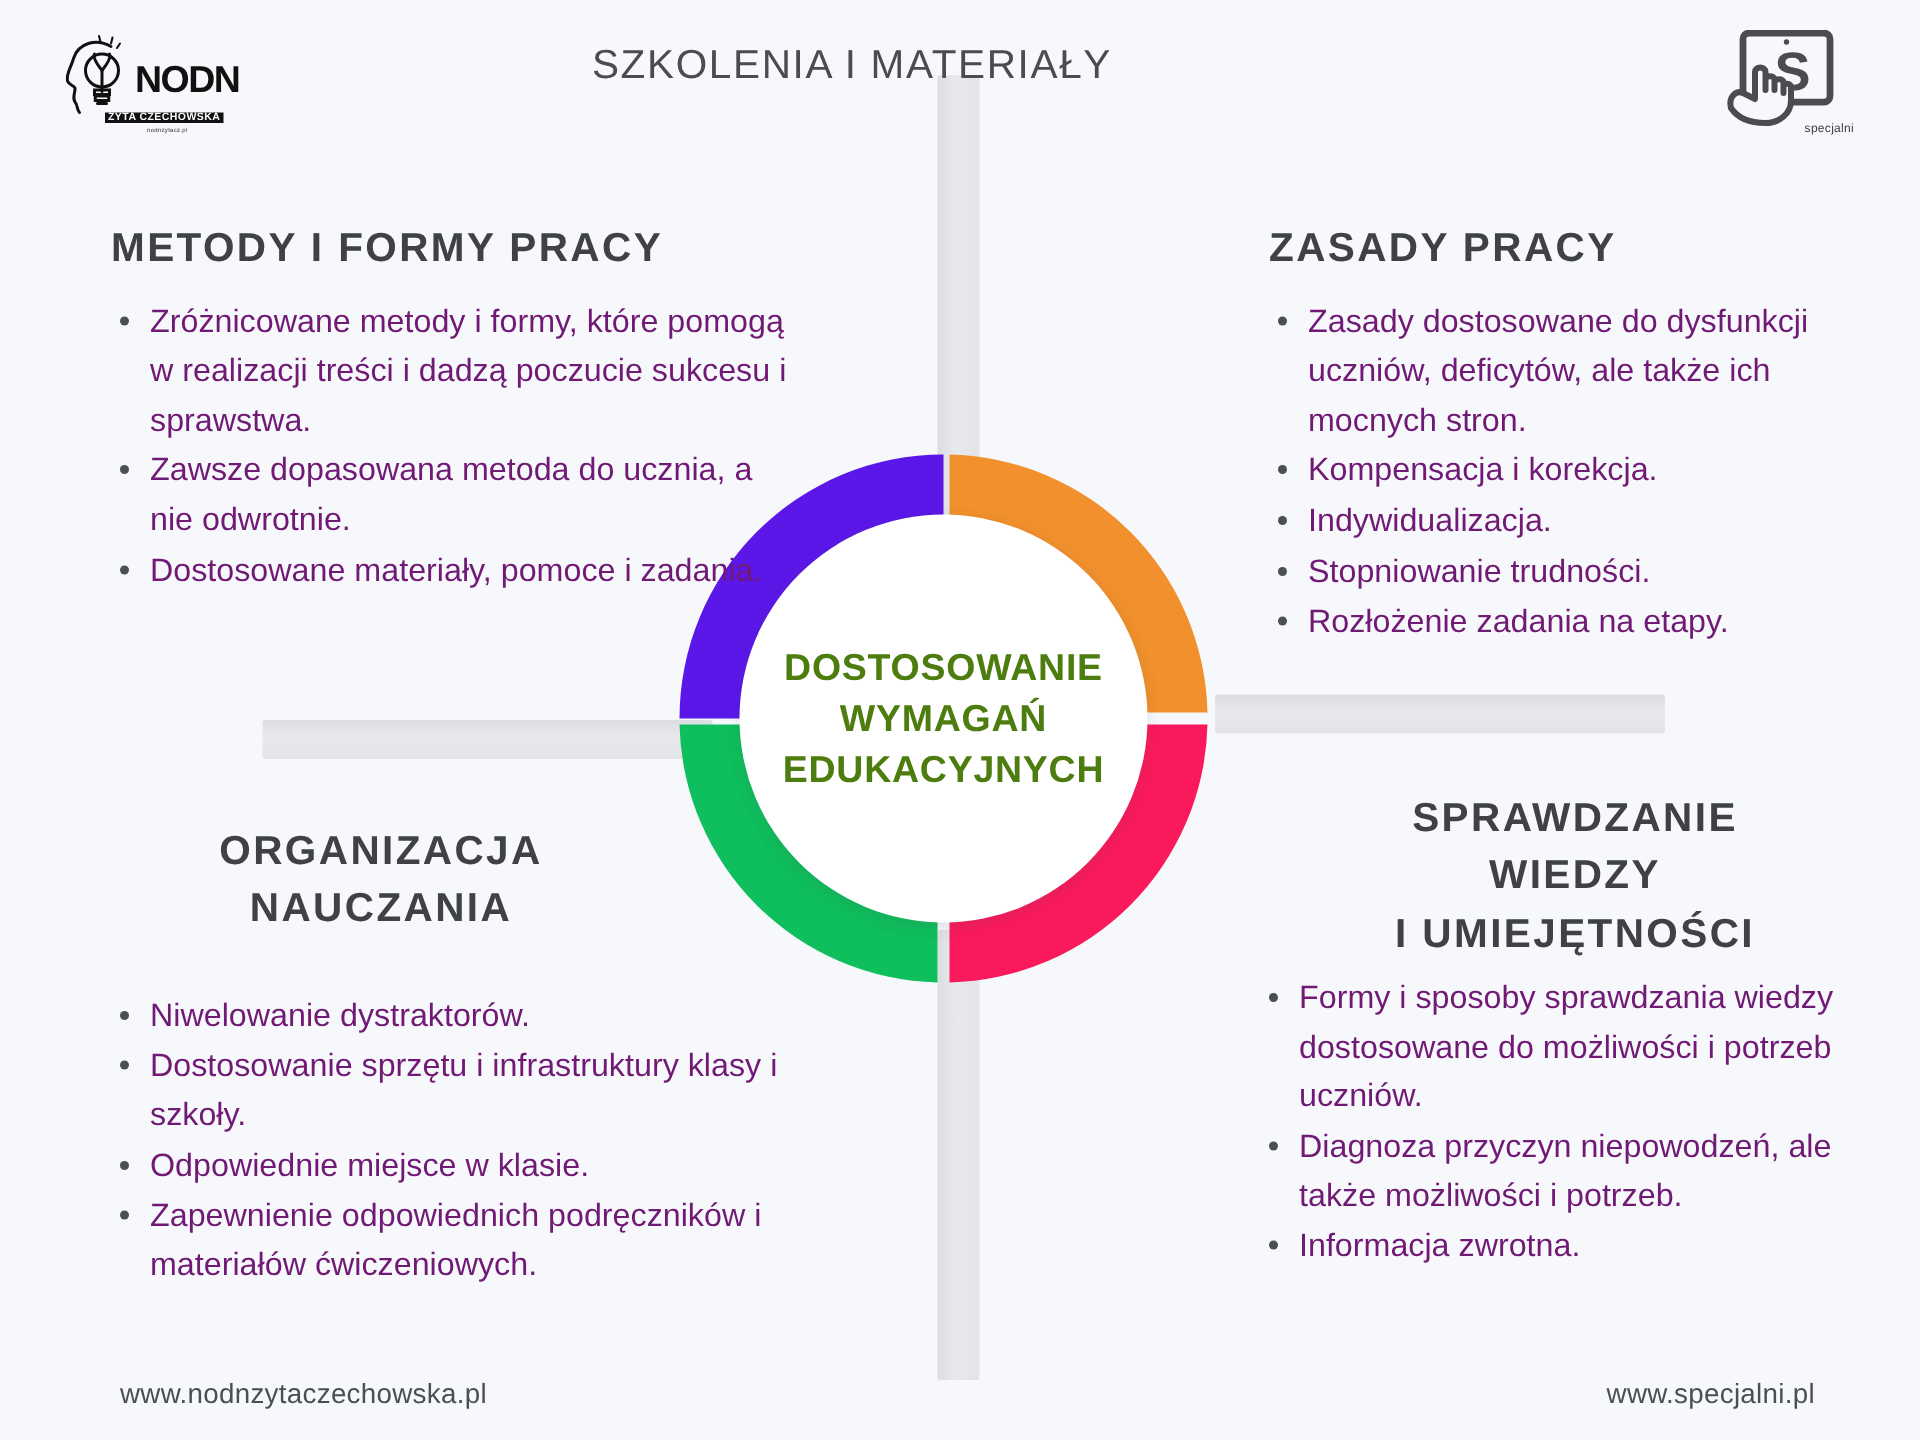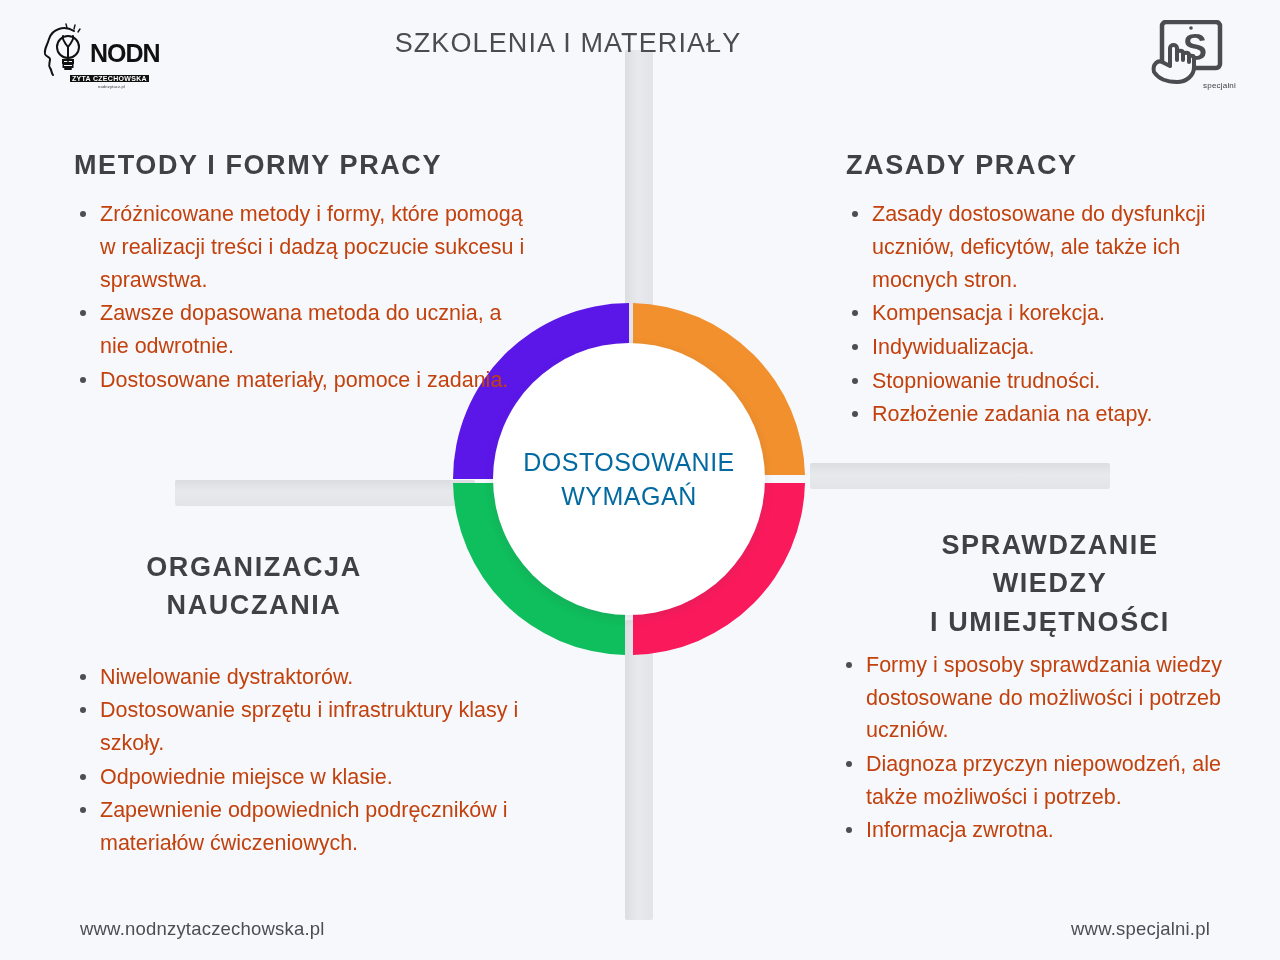--- a/index.html
+++ b/index.html
@@ -59,23 +59,23 @@
     background: #ffffff;
     box-shadow: 0 3px 10px rgba(60,60,80,0.13);
     display: flex;
     flex-direction: column;
     align-items: center;
     justify-content: center;
     gap: 2px;
   }
   .donut-center .c-line {
     font-size: 25px;
-    font-weight: 400;
+    font-weight: 700;
     letter-spacing: 0.5px;
-    color: #0369a1;
+    color: #4d7c0f;
     line-height: 1.28;
     text-align: left;
     white-space: nowrap;
   }
 
   
   .header-title {
     position: absolute;
     left: 0;
     top: 28px;
@@ -160,21 +160,21 @@
     margin-top: 20px;
   }
   .quad ul {
     list-style: none;
     margin-top: 14px;
   }
   .quad li {
     position: relative;
     font-size: 21.5px;
     line-height: 1.52;
-    color: #c2410c;
+    color: #701a75;
     padding-left: 26px;
     margin-bottom: 1px;
   }
   .quad li::before {
     content: "";
     position: absolute;
     left: 6px;
     top: 13px;
     width: 6px;
     height: 6px;
@@ -261,20 +261,21 @@
 
       <path d="M 200 20 A 176 176 0 0 1 372 192 L 330 192 A 134 134 0 0 0 200 62 Z" fill="#F1902D"></path>
 
       <path d="M 372 200 A 176 176 0 0 1 200 372 L 200 330 A 134 134 0 0 0 330 200 Z" fill="#FA1A5C"></path>
 
       <path d="M 20 200 A 176 176 0 0 0 192 372 L 192 330 A 134 134 0 0 1 62 200 Z" fill="#0FBE5C"></path>
     </svg>
     <div class="donut-center">
       <div class="c-line">DOSTOSOWANIE</div>
       <div class="c-line">WYMAGAŃ</div>
+      <div class="c-line">EDUKACYJNYCH</div>
     </div>
   </div>
 
   <div class="quad" id="quad-tl">
     <h2>METODY I FORMY PRACY</h2>
     <ul>
       <li>Zróżnicowane metody i formy, które pomogą w realizacji treści i dadzą poczucie sukcesu i sprawstwa.</li>
       <li>Zawsze dopasowana metoda do ucznia, a nie odwrotnie.</li>
       <li>Dostosowane materiały, pomoce i zadania.</li>
     </ul>

